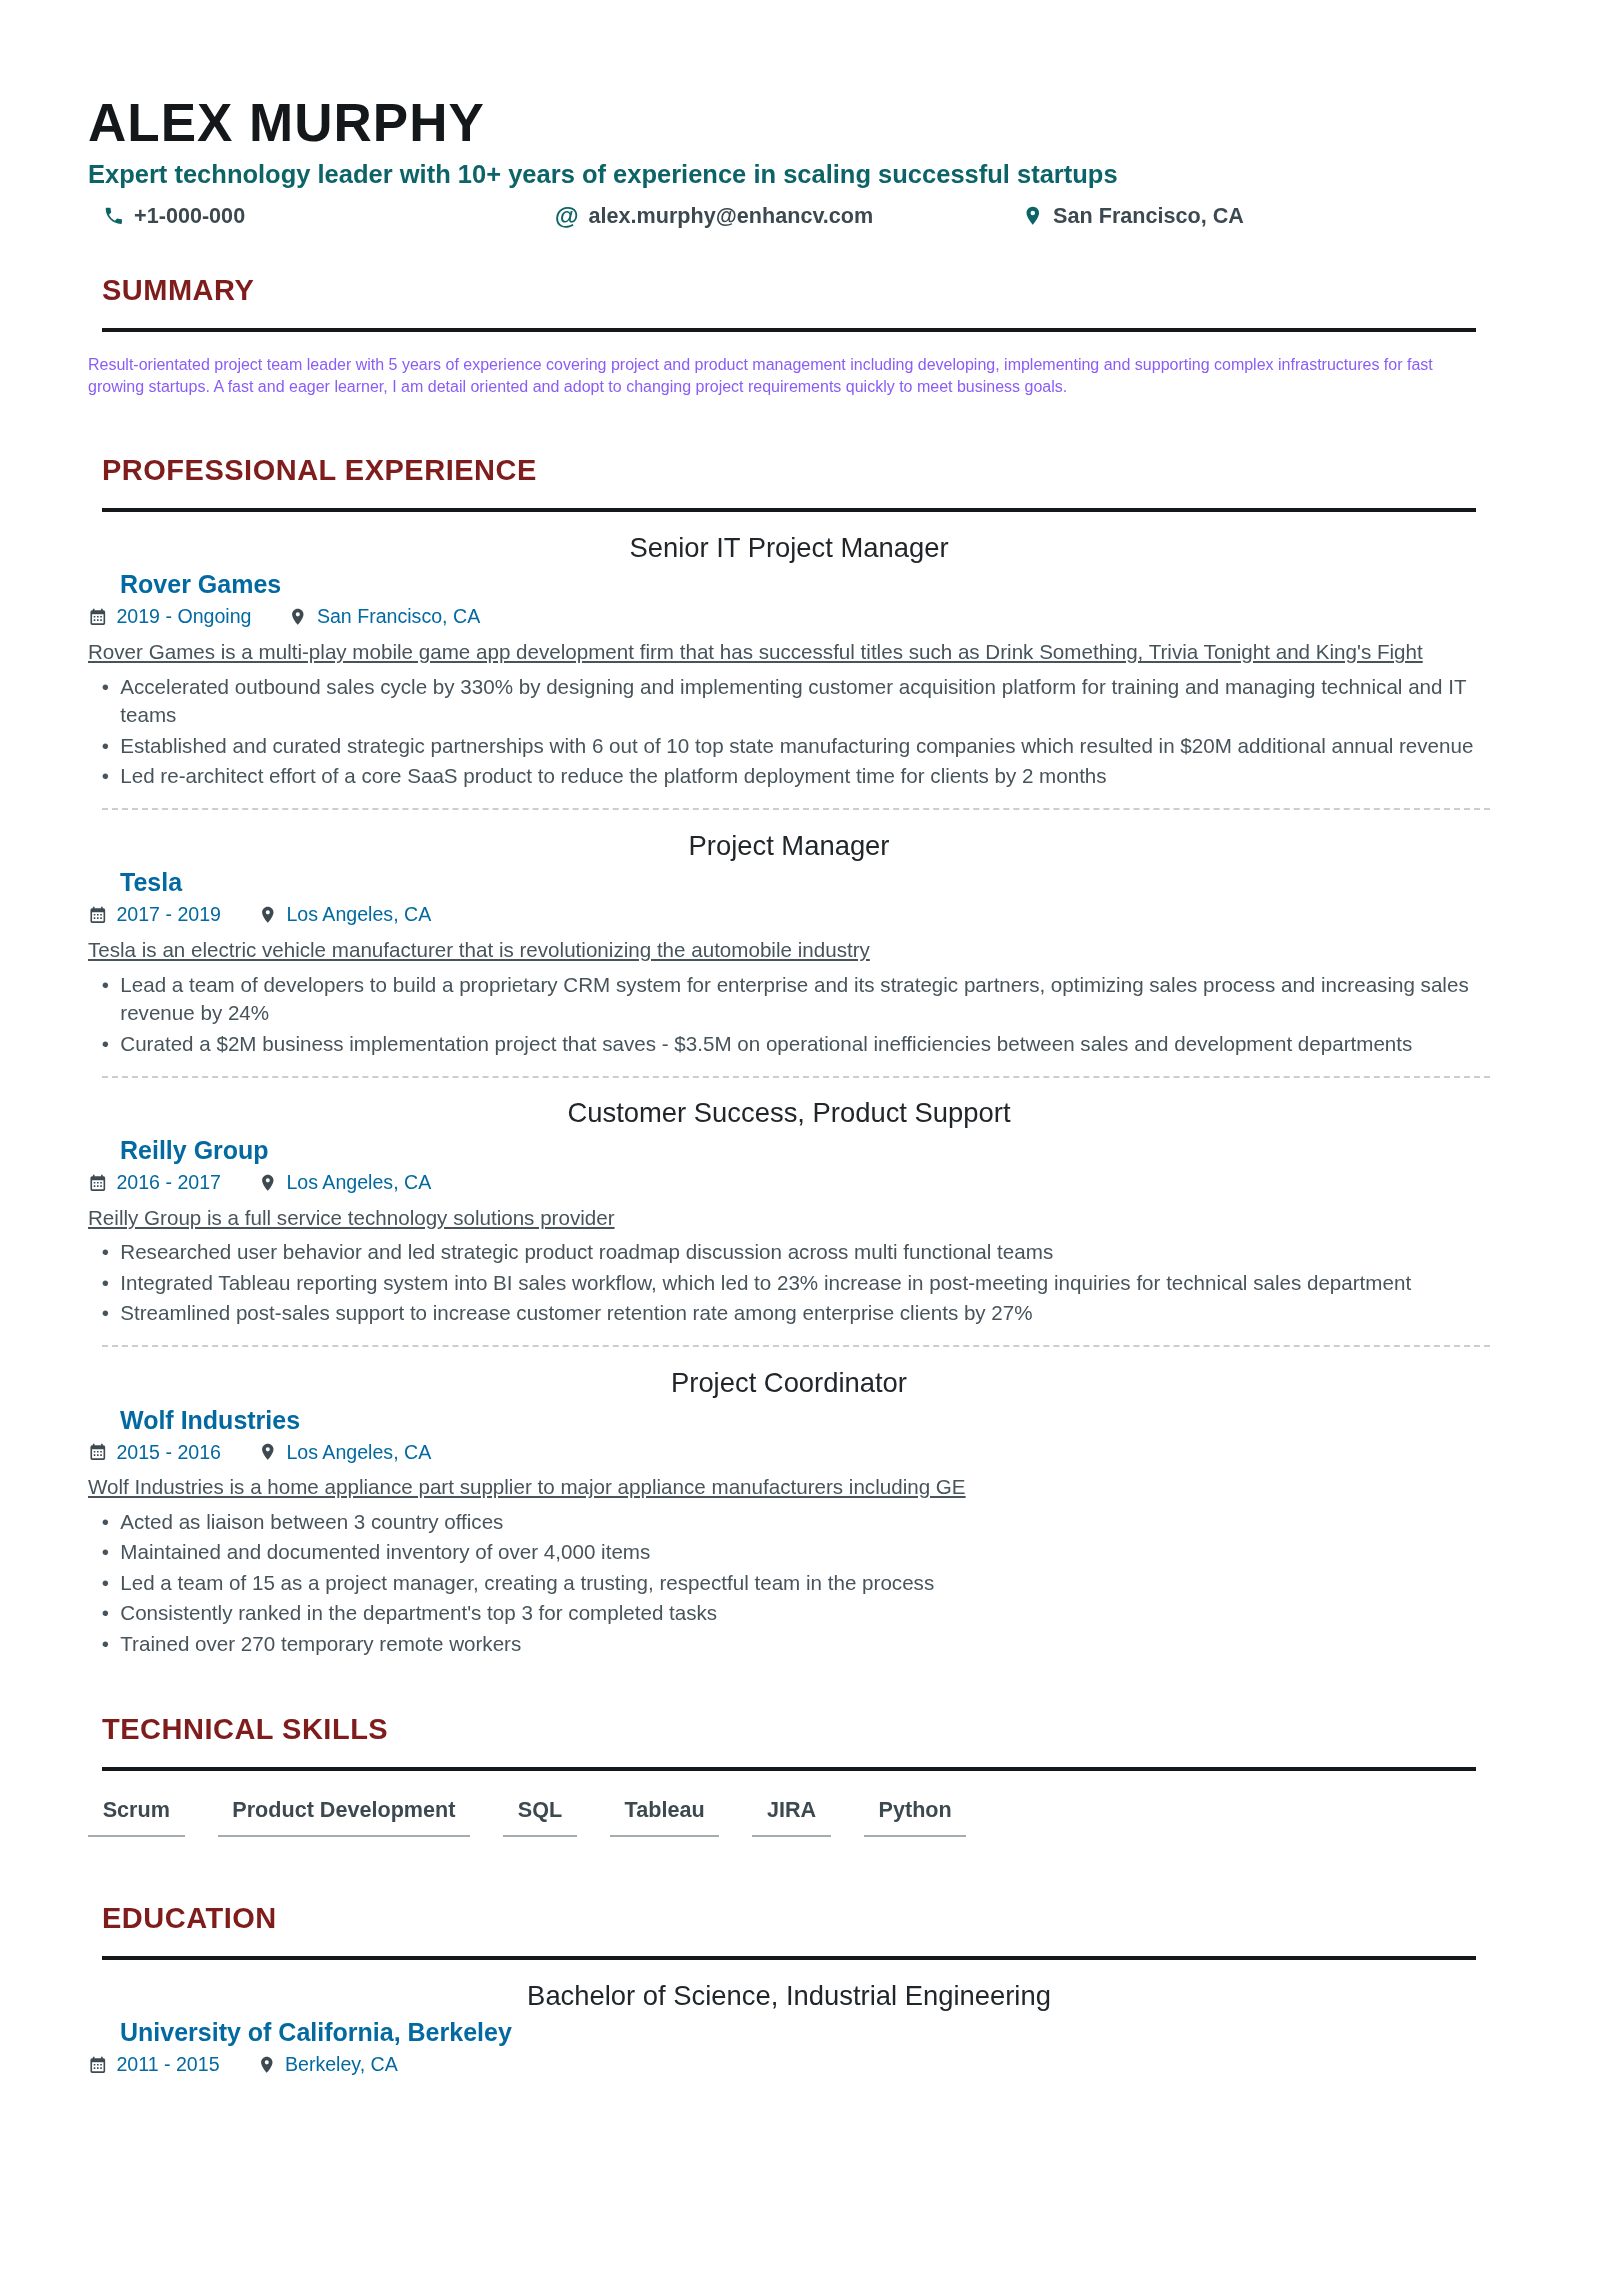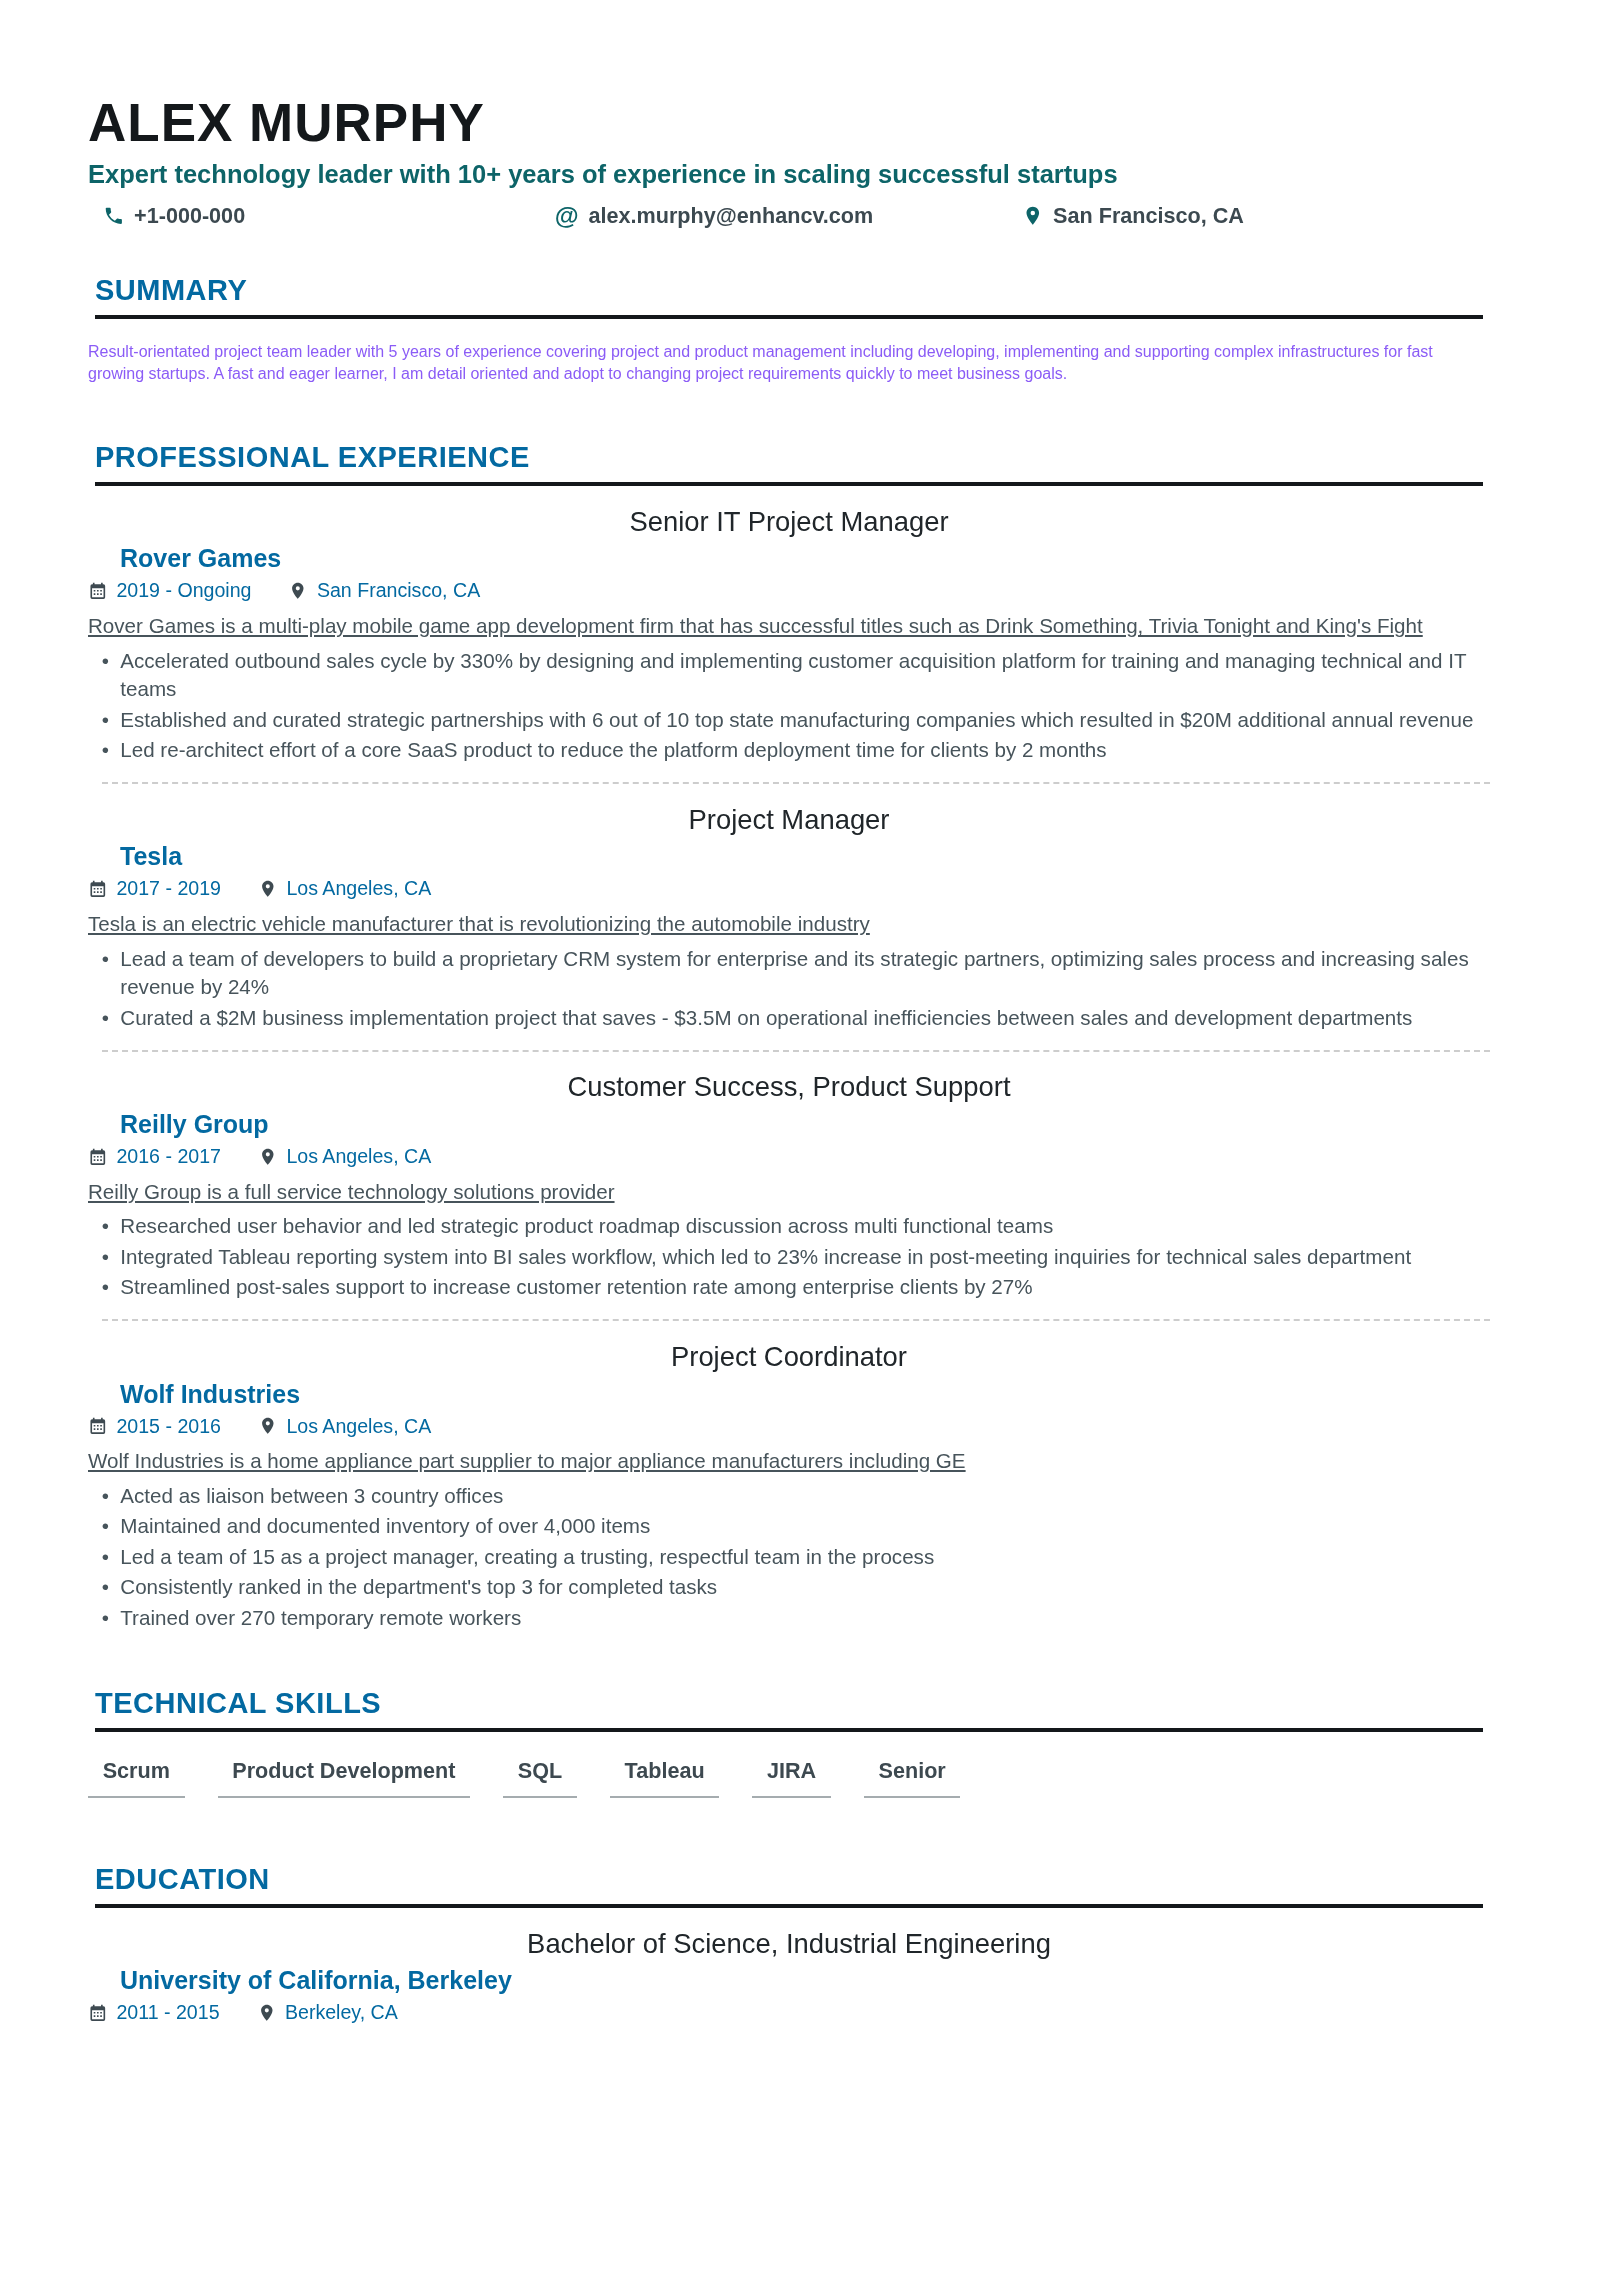--- a/index.html
+++ b/index.html
@@ -30,23 +30,23 @@
   .contact-item:first-child { padding-left: 14.7px; }
   .contact-item .ico { color: #0d6468; margin-right: 9.8px; display: inline-flex; }
   .at-glyph {
     color: #0d6468; font-size: 24.5px; font-weight: 700;
     margin-right: 9.8px; line-height: 1;
   }
 
   
   .section { margin-top: 55px; }
   .section-title {
-    margin: 7px; padding-bottom: 8px;
+    margin: 14px; padding-bottom: 21px;
     font-size: 29px; font-weight: 800; letter-spacing: 0.5px;
-    color: #0369a1; border-bottom: 4.9px solid #14181b;
+    color: #7f1d1d; border-bottom: 4.9px solid #14181b;
   }
   .body-text {
     margin: 21.6px 0 0 0;
     font-size: 16px; line-height: 1.42; color: #8b5cf6;
   }
 
   
   .job { margin-top: 19.6px; }
   .job-role {
     margin: 0; font-size: 27.4px; font-weight: 500; line-height: 1.2;
@@ -260,21 +260,21 @@
   </section>
 
   <section class="section">
     <h2 class="section-title">TECHNICAL SKILLS</h2>
     <div class="skills-row">
       <span class="skill">Scrum</span>
       <span class="skill">Product Development</span>
       <span class="skill">SQL</span>
       <span class="skill">Tableau</span>
       <span class="skill">JIRA</span>
-      <span class="skill">Senior</span>
+      <span class="skill">Python</span>
     </div>
   </section>
 
   <section class="section">
     <h2 class="section-title">EDUCATION</h2>
     <div class="edu-entry">
       <h3 class="job-role">Bachelor of Science, Industrial Engineering</h3>
       <div class="company">University of California, Berkeley</div>
       <div class="meta-row">
         <span class="meta-item">

